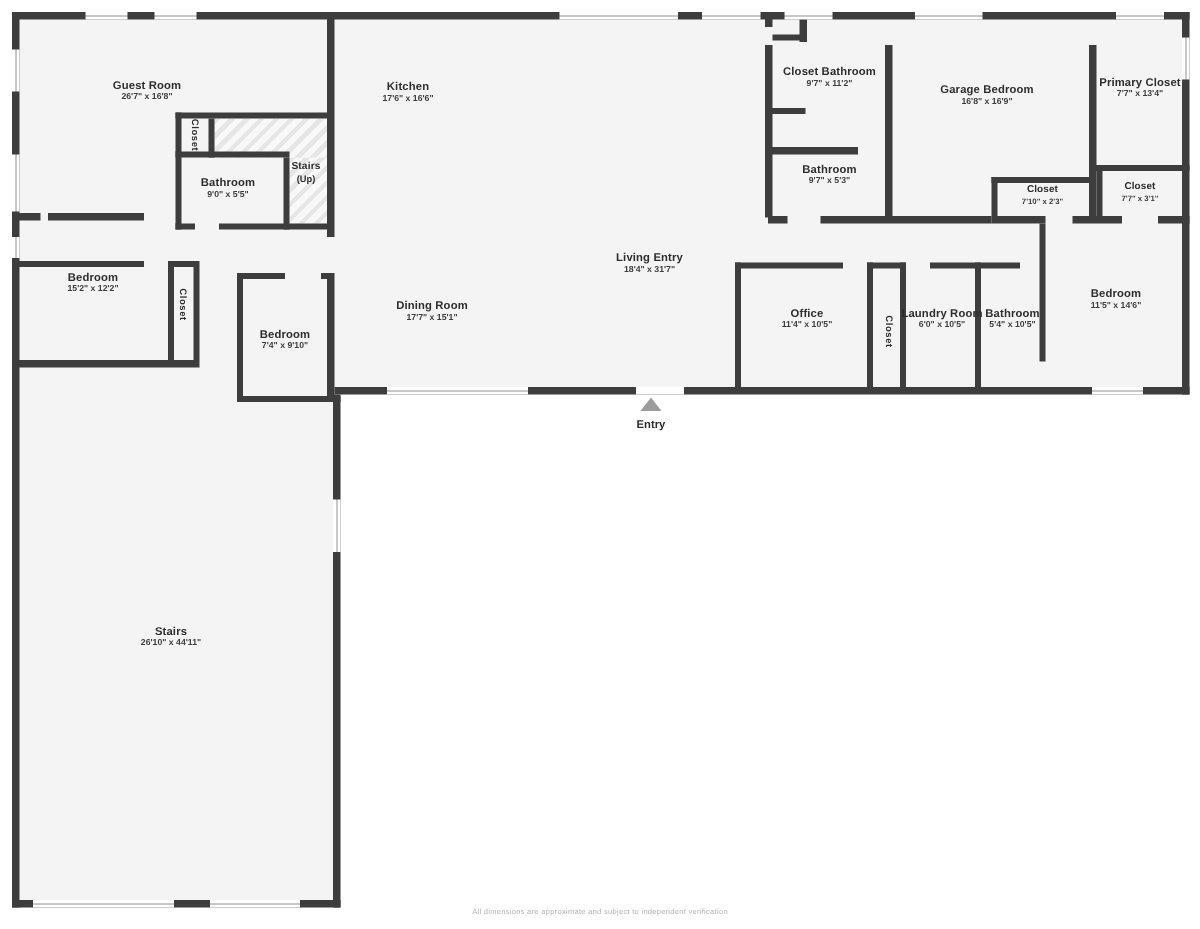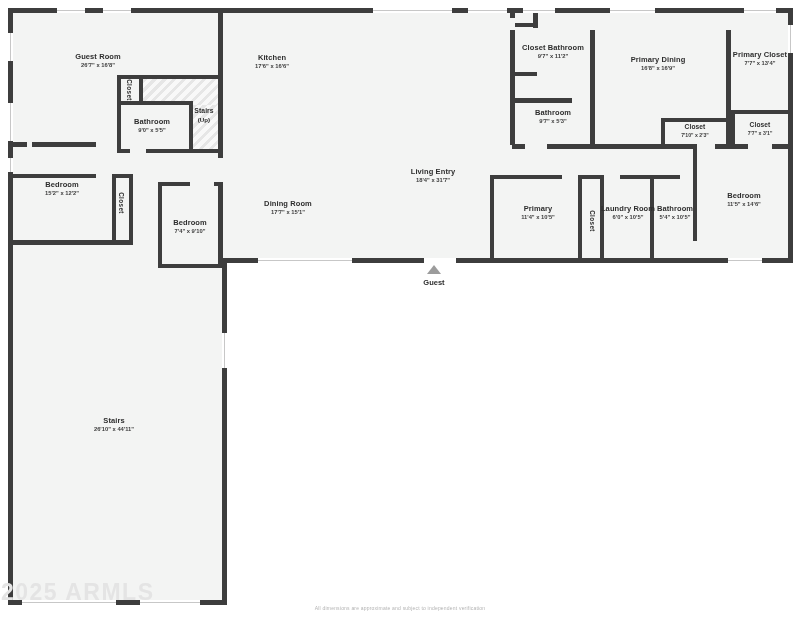--- a/index.html
+++ b/index.html
@@ -125,21 +125,21 @@
   </div>
   <div class="label" style="left:272px;top:62px">
     <div class="rname">Kitchen</div>
     <div class="rdims">17'6" x 16'6"</div>
   </div>
   <div class="label" style="left:553px;top:52px">
     <div class="rname">Closet Bathroom</div>
     <div class="rdims">9'7" x 11'2"</div>
   </div>
   <div class="label" style="left:658px;top:64px">
-    <div class="rname">Primary Dining</div>
+    <div class="rname">Garage Bedroom</div>
     <div class="rdims">16'8" x 16'9"</div>
   </div>
   <div class="label" style="left:760px;top:59px">
     <div class="rname">Primary Closet</div>
     <div class="rdims">7'7" x 13'4"</div>
   </div>
   <div class="label" style="left:553px;top:117px">
     <div class="rname">Bathroom</div>
     <div class="rdims">9'7" x 5'3"</div>
   </div>
@@ -164,21 +164,21 @@
   </div>
   <div class="label" style="left:288px;top:208px">
     <div class="rname">Dining Room</div>
     <div class="rdims">17'7" x 15'1"</div>
   </div>
   <div class="label" style="left:433px;top:176px">
     <div class="rname">Living Entry</div>
     <div class="rdims">18'4" x 31'7"</div>
   </div>
   <div class="label" style="left:538px;top:213px">
-    <div class="rname">Primary</div>
+    <div class="rname">Office</div>
     <div class="rdims">11'4" x 10'5"</div>
   </div>
   <div class="label vert" style="left:592px;top:221px">
     <div class="rname">Closet</div>
   </div>
   <div class="label" style="left:628px;top:213px">
     <div class="rname">Laundry Room</div>
     <div class="rdims">6'0" x 10'5"</div>
   </div>
   <div class="label" style="left:675px;top:213px">
@@ -188,17 +188,16 @@
   <div class="label" style="left:744px;top:200px">
     <div class="rname">Bedroom</div>
     <div class="rdims">11'5" x 14'6"</div>
   </div>
   <div class="label" style="left:114px;top:425px">
     <div class="rname">Stairs</div>
     <div class="rdims">26'10" x 44'11"</div>
   </div>
 
   <div class="entry-tri" style="left:427px;top:265px"></div>
-  <div class="entry-label" style="left:434px;top:278px">Guest</div>
-
-  <div class="watermark">2025 ARMLS</div>
+  <div class="entry-label" style="left:434px;top:278px">Entry</div>
+
   <div class="disclaimer">All dimensions are approximate and subject to independent verification</div>
 </div>
 
 </body></html>

